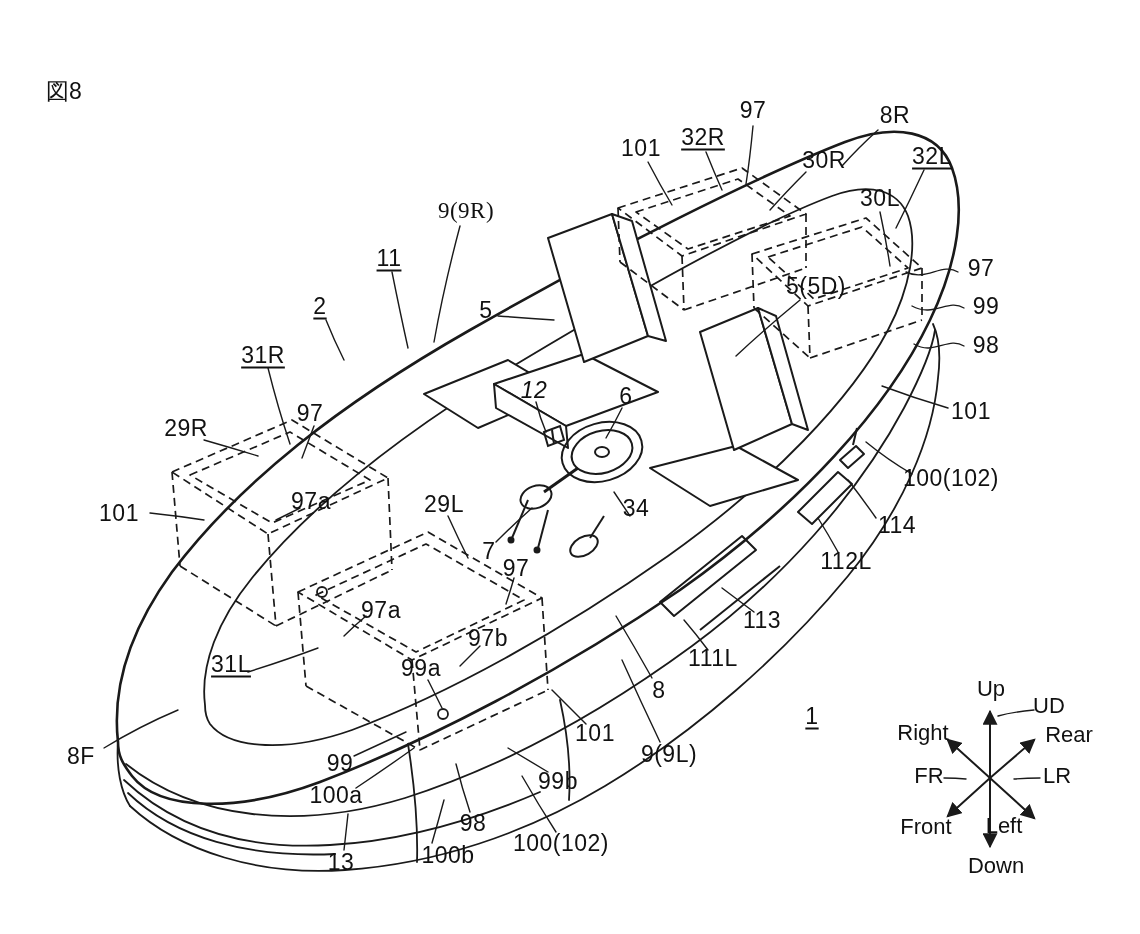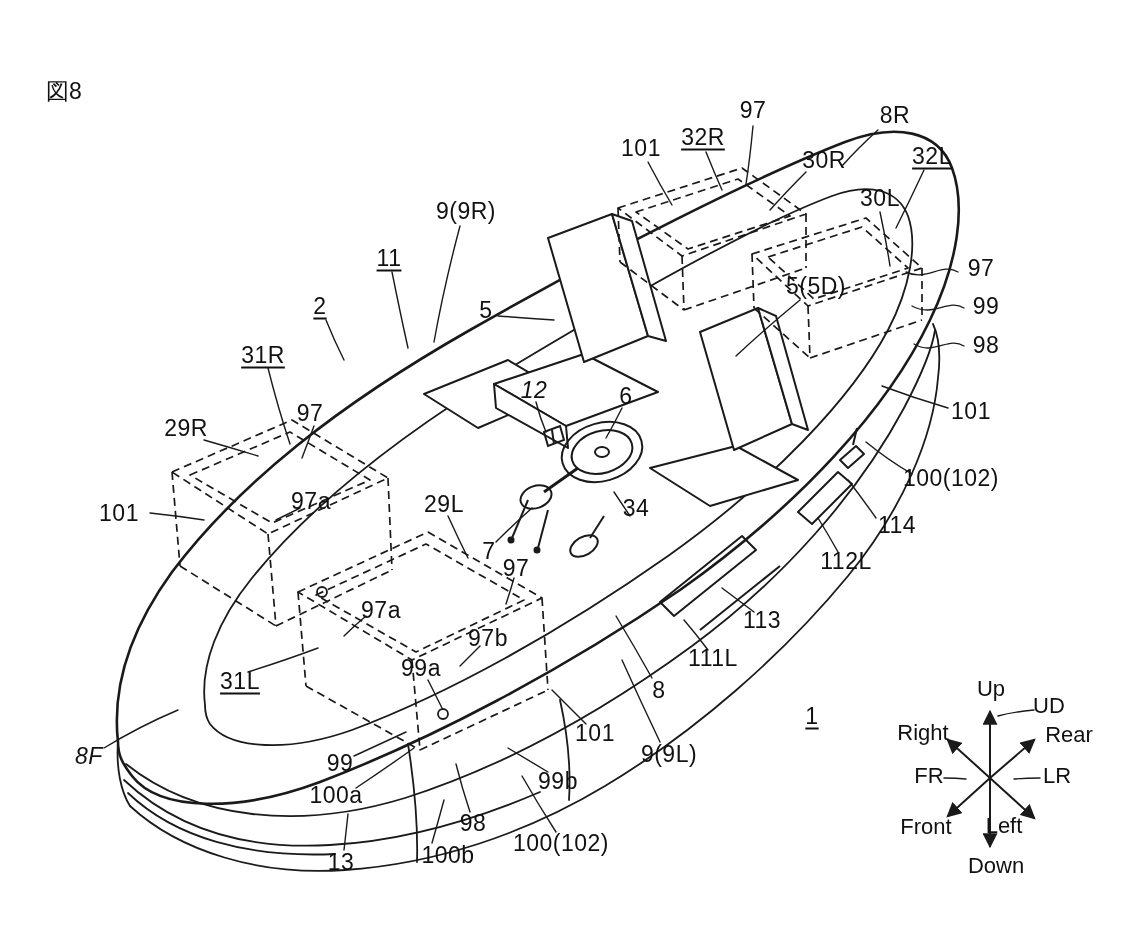--- a/index.html
+++ b/index.html
@@ -204,21 +204,21 @@
   </svg>
 
   <div id="labels-layer">
       <div class="ref-label" style="left: 641px; top: 148px;">101</div>
       <div class="ref-label u" style="left: 703px; top: 137px;">32R</div>
       <div class="ref-label" style="left: 753px; top: 110px;">97</div>
       <div class="ref-label" style="left: 895px; top: 115px;">8R</div>
       <div class="ref-label" style="left: 824px; top: 160px;">30R</div>
       <div class="ref-label u" style="left: 932px; top: 156px;">32L</div>
       <div class="ref-label" style="left: 880px; top: 198px;">30L</div>
-      <div class="ref-label" style="left: 466px; top: 211px;">9(9R)</div>
+      <div class="ref-label" style="left: 466px; top: 211px; font-family: Liberation Serif, serif;">9(9R)</div>
       <div class="ref-label u" style="left: 389px; top: 258px;">11</div>
       <div class="ref-label u" style="left: 320px; top: 306px;">2</div>
       <div class="ref-label" style="left: 486px; top: 310px;">5</div>
       <div class="ref-label" style="left: 816px; top: 286px;">5(5D)</div>
       <div class="ref-label" style="left: 981px; top: 268px;">97</div>
       <div class="ref-label" style="left: 986px; top: 306px;">99</div>
       <div class="ref-label" style="left: 986px; top: 345px;">98</div>
       <div class="ref-label u" style="left: 263px; top: 355px; text-decoration: underline;">31R</div>
       <div class="ref-label" style="left: 310px; top: 413px;">97</div>
       <div class="ref-label" style="left: 534px; top: 390px; font-style: italic;">12</div>
@@ -230,27 +230,27 @@
       <div class="ref-label" style="left: 951px; top: 478px;">100(102)</div>
       <div class="ref-label" style="left: 119px; top: 513px;">101</div>
       <div class="ref-label" style="left: 636px; top: 508px;">34</div>
       <div class="ref-label" style="left: 897px; top: 525px;">114</div>
       <div class="ref-label" style="left: 489px; top: 551px;">7</div>
       <div class="ref-label" style="left: 516px; top: 568px;">97</div>
       <div class="ref-label" style="left: 846px; top: 561px;">112L</div>
       <div class="ref-label" style="left: 381px; top: 610px;">97a</div>
       <div class="ref-label" style="left: 762px; top: 620px; text-align: right;">113</div>
       <div class="ref-label" style="left: 488px; top: 638px;">97b</div>
-      <div class="ref-label u" style="left: 231px; top: 681px; margin-left: 9px;">31L</div>
+      <div class="ref-label u" style="left: 231px; top: 664px;">31L</div>
       <div class="ref-label" style="left: 421px; top: 668px;">99a</div>
       <div class="ref-label" style="left: 713px; top: 658px;">111L</div>
       <div class="ref-label" style="left: 659px; top: 690px;">8</div>
       <div class="ref-label u" style="left: 812px; top: 716px;">1</div>
       <div class="ref-label" style="left: 595px; top: 733px;">101</div>
-      <div class="ref-label" style="left: 89px; top: 756px; font-style: italic;">8F</div>
+      <div class="ref-label" style="left: 81px; top: 756px;">8F</div>
       <div class="ref-label" style="left: 340px; top: 763px;">99</div>
       <div class="ref-label" style="left: 669px; top: 754px;">9(9L)</div>
       <div class="ref-label" style="left: 336px; top: 795px;">100a</div>
       <div class="ref-label" style="left: 558px; top: 781px;">99b</div>
       <div class="ref-label" style="left: 473px; top: 823px;">98</div>
       <div class="ref-label" style="left: 341px; top: 862px;">13</div>
       <div class="ref-label" style="left: 426px; top: 855px; margin-left: 22px;">100b</div>
       <div class="ref-label" style="left: 561px; top: 843px;">100(102)</div>
       <div class="compass-label" style="left: 991px; top: 689px;">Up</div>
       <div class="compass-label" style="left: 1049px; top: 706px;">UD</div>

